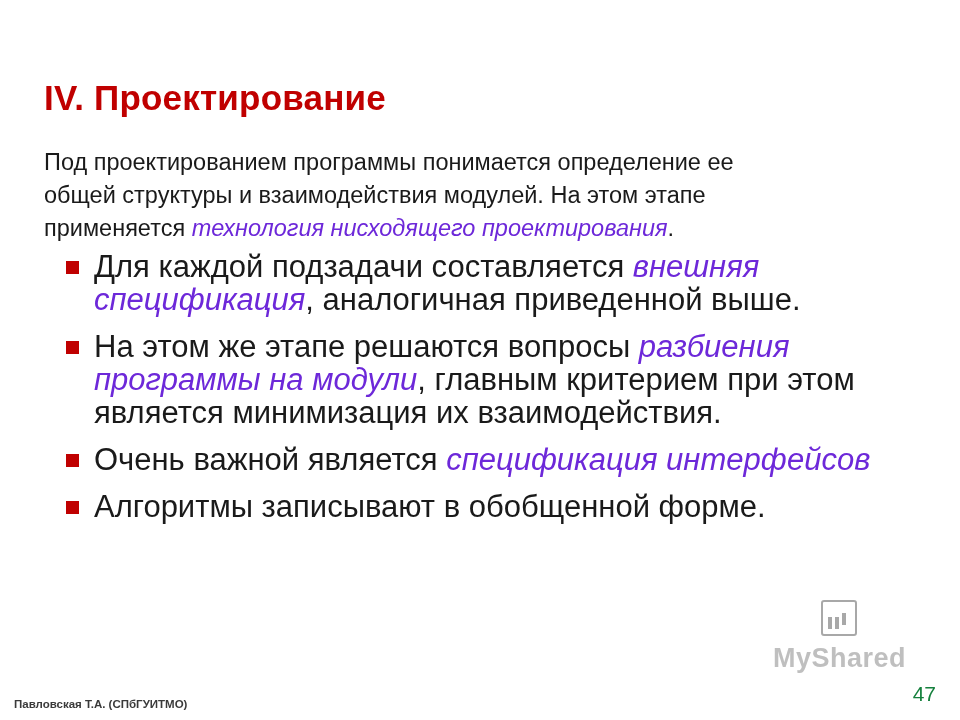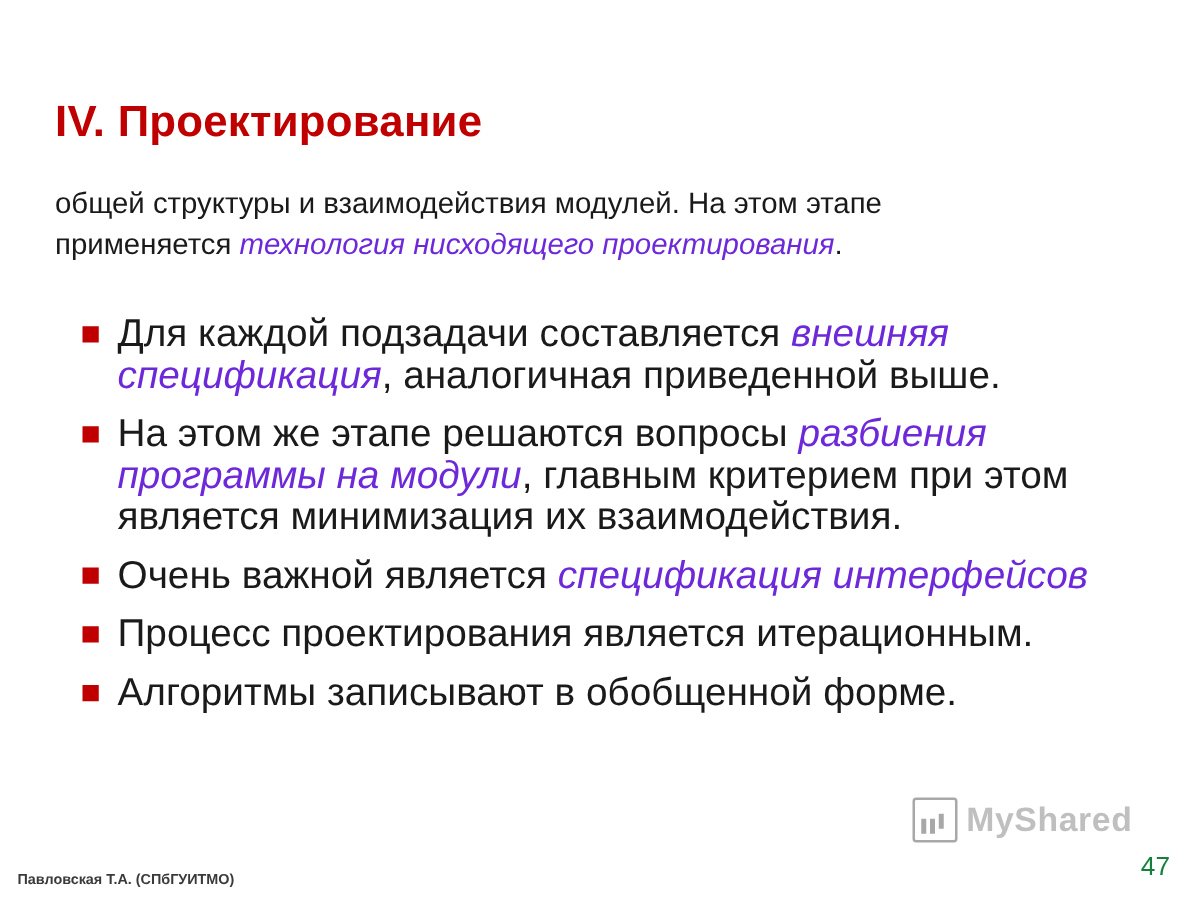--- a/index.html
+++ b/index.html
@@ -87,20 +87,21 @@
     color: #15803d;
   }
   .watermark {
     position: absolute;
     right: 54px;
     bottom: 46px;
     display: flex;
     align-items: center;
     gap: 7px;
     opacity: 0.85;
+    flex-direction: column;
   }
   .watermark .wm-icon {
     width: 32px;
     height: 32px;
     border: 2px solid #9a9a9a;
     border-radius: 3px;
     position: relative;
     display: inline-block;
   }
   .watermark .wm-icon::before {
@@ -121,20 +122,21 @@
   }
 </style>
 </head>
 <body>
 
 <div class="slide">
 
   <div class="title">IV.  Проектирование</div>
 
   <div class="intro">
+    <span>Под проектированием программы понимается определение ее</span>
     <span class="ind">общей структуры и взаимодействия модулей. На этом этапе</span>
     <span class="ind">
       <span>применяется </span><span class="accent">технология нисходящего проектирования</span><span>.</span>
     </span>
   </div>
 
   <div class="bullets">
 
     <div class="bullet">
       <span class="marker"></span>
@@ -144,24 +146,20 @@
     <div class="bullet">
       <span class="marker"></span>
       <span>На этом же этапе решаются вопросы </span><span class="accent">разбиения программы на модули</span><span>, главным критерием при этом является минимизация их взаимодействия.</span>
     </div>
 
     <div class="bullet">
       <span class="marker"></span>
       <span>Очень важной является </span><span class="accent">спецификация интерфейсов</span><span></span>
     </div>
 
-    <div class="bullet">
-      <span class="marker"></span>
-      <span>Процесс проектирования является итерационным.</span><span class="accent"></span><span></span>
-    </div>
 
     <div class="bullet">
       <span class="marker"></span>
       <span>Алгоритмы записывают в обобщенной форме.</span><span class="accent"></span><span></span>
     </div>
 
   </div>
 
   <div class="watermark">
     <span class="wm-icon"></span>

